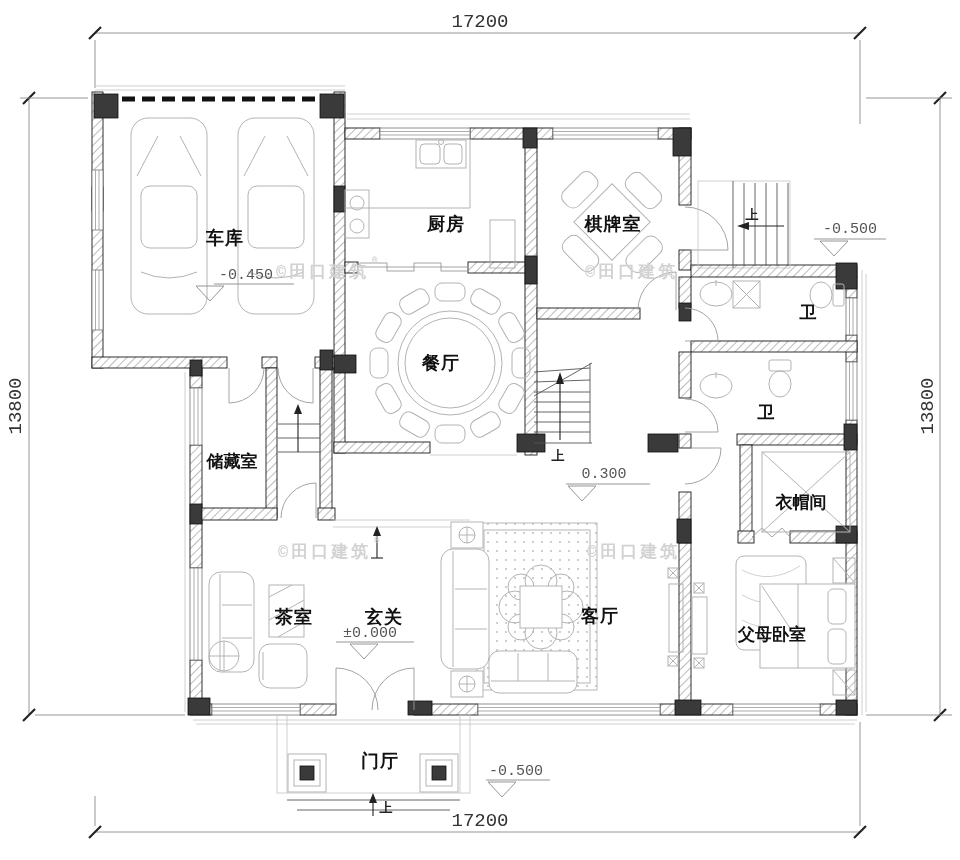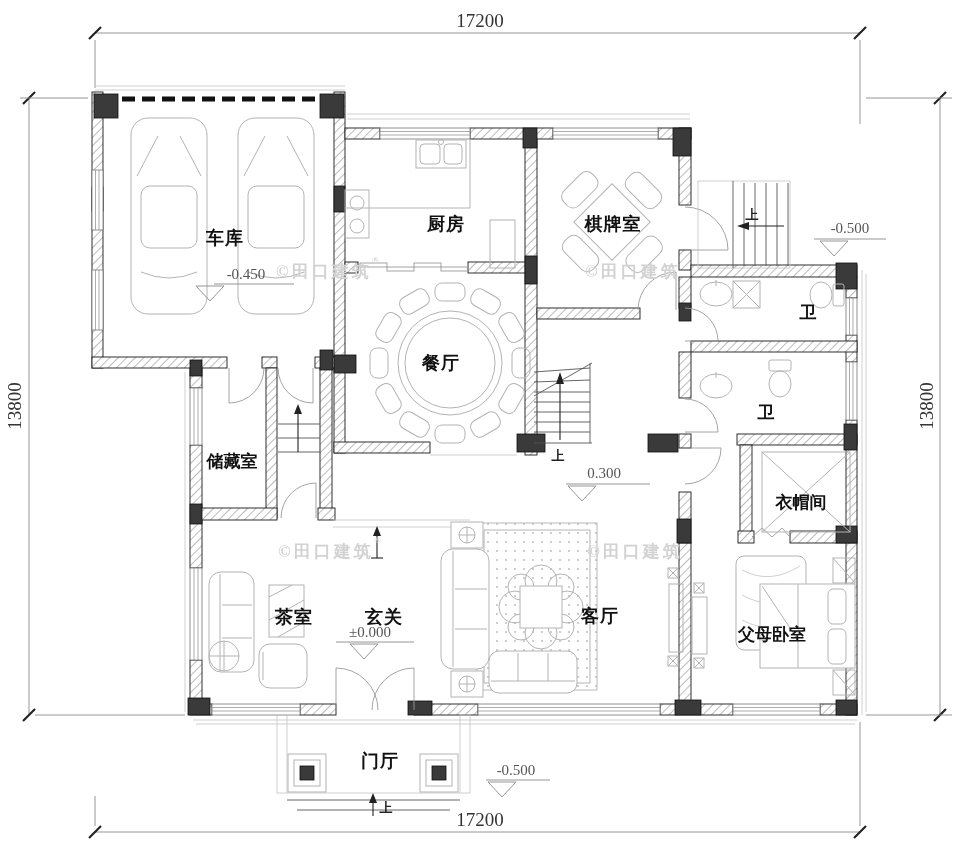--- a/index.html
+++ b/index.html
@@ -1,17 +1,17 @@
 <!DOCTYPE html>
 <html><head>
 <meta charset="utf-8">
 <style>
   html,body{margin:0;padding:0;background:#fff;}
   #stage{position:relative;width:960px;height:860px;background:#fff;overflow:hidden;
-         font-family:Liberation Serif, serif;}
+         font-family:Liberation Mono, monospace;}
   svg{display:block}
   .wall{fill:url(#hatch);stroke:#1a1a1a;stroke-width:0.9;}
   .col{fill:#3a3a3a;stroke:#111;stroke-width:0.8;}
   .win{fill:#ffffff;stroke:#777;stroke-width:0.8;}
   .winline{stroke:#888;stroke-width:0.7;}
   .furn{fill:none;stroke:#b3b3b3;stroke-width:1;}
   .furnf{fill:#fff;stroke:#b3b3b3;stroke-width:1;}
   .thin{fill:none;stroke:#c4c4c4;stroke-width:0.8;}
   .door{fill:none;stroke:#9a9a9a;stroke-width:0.9;}
   .stair{fill:none;stroke:#555;stroke-width:0.9;}

